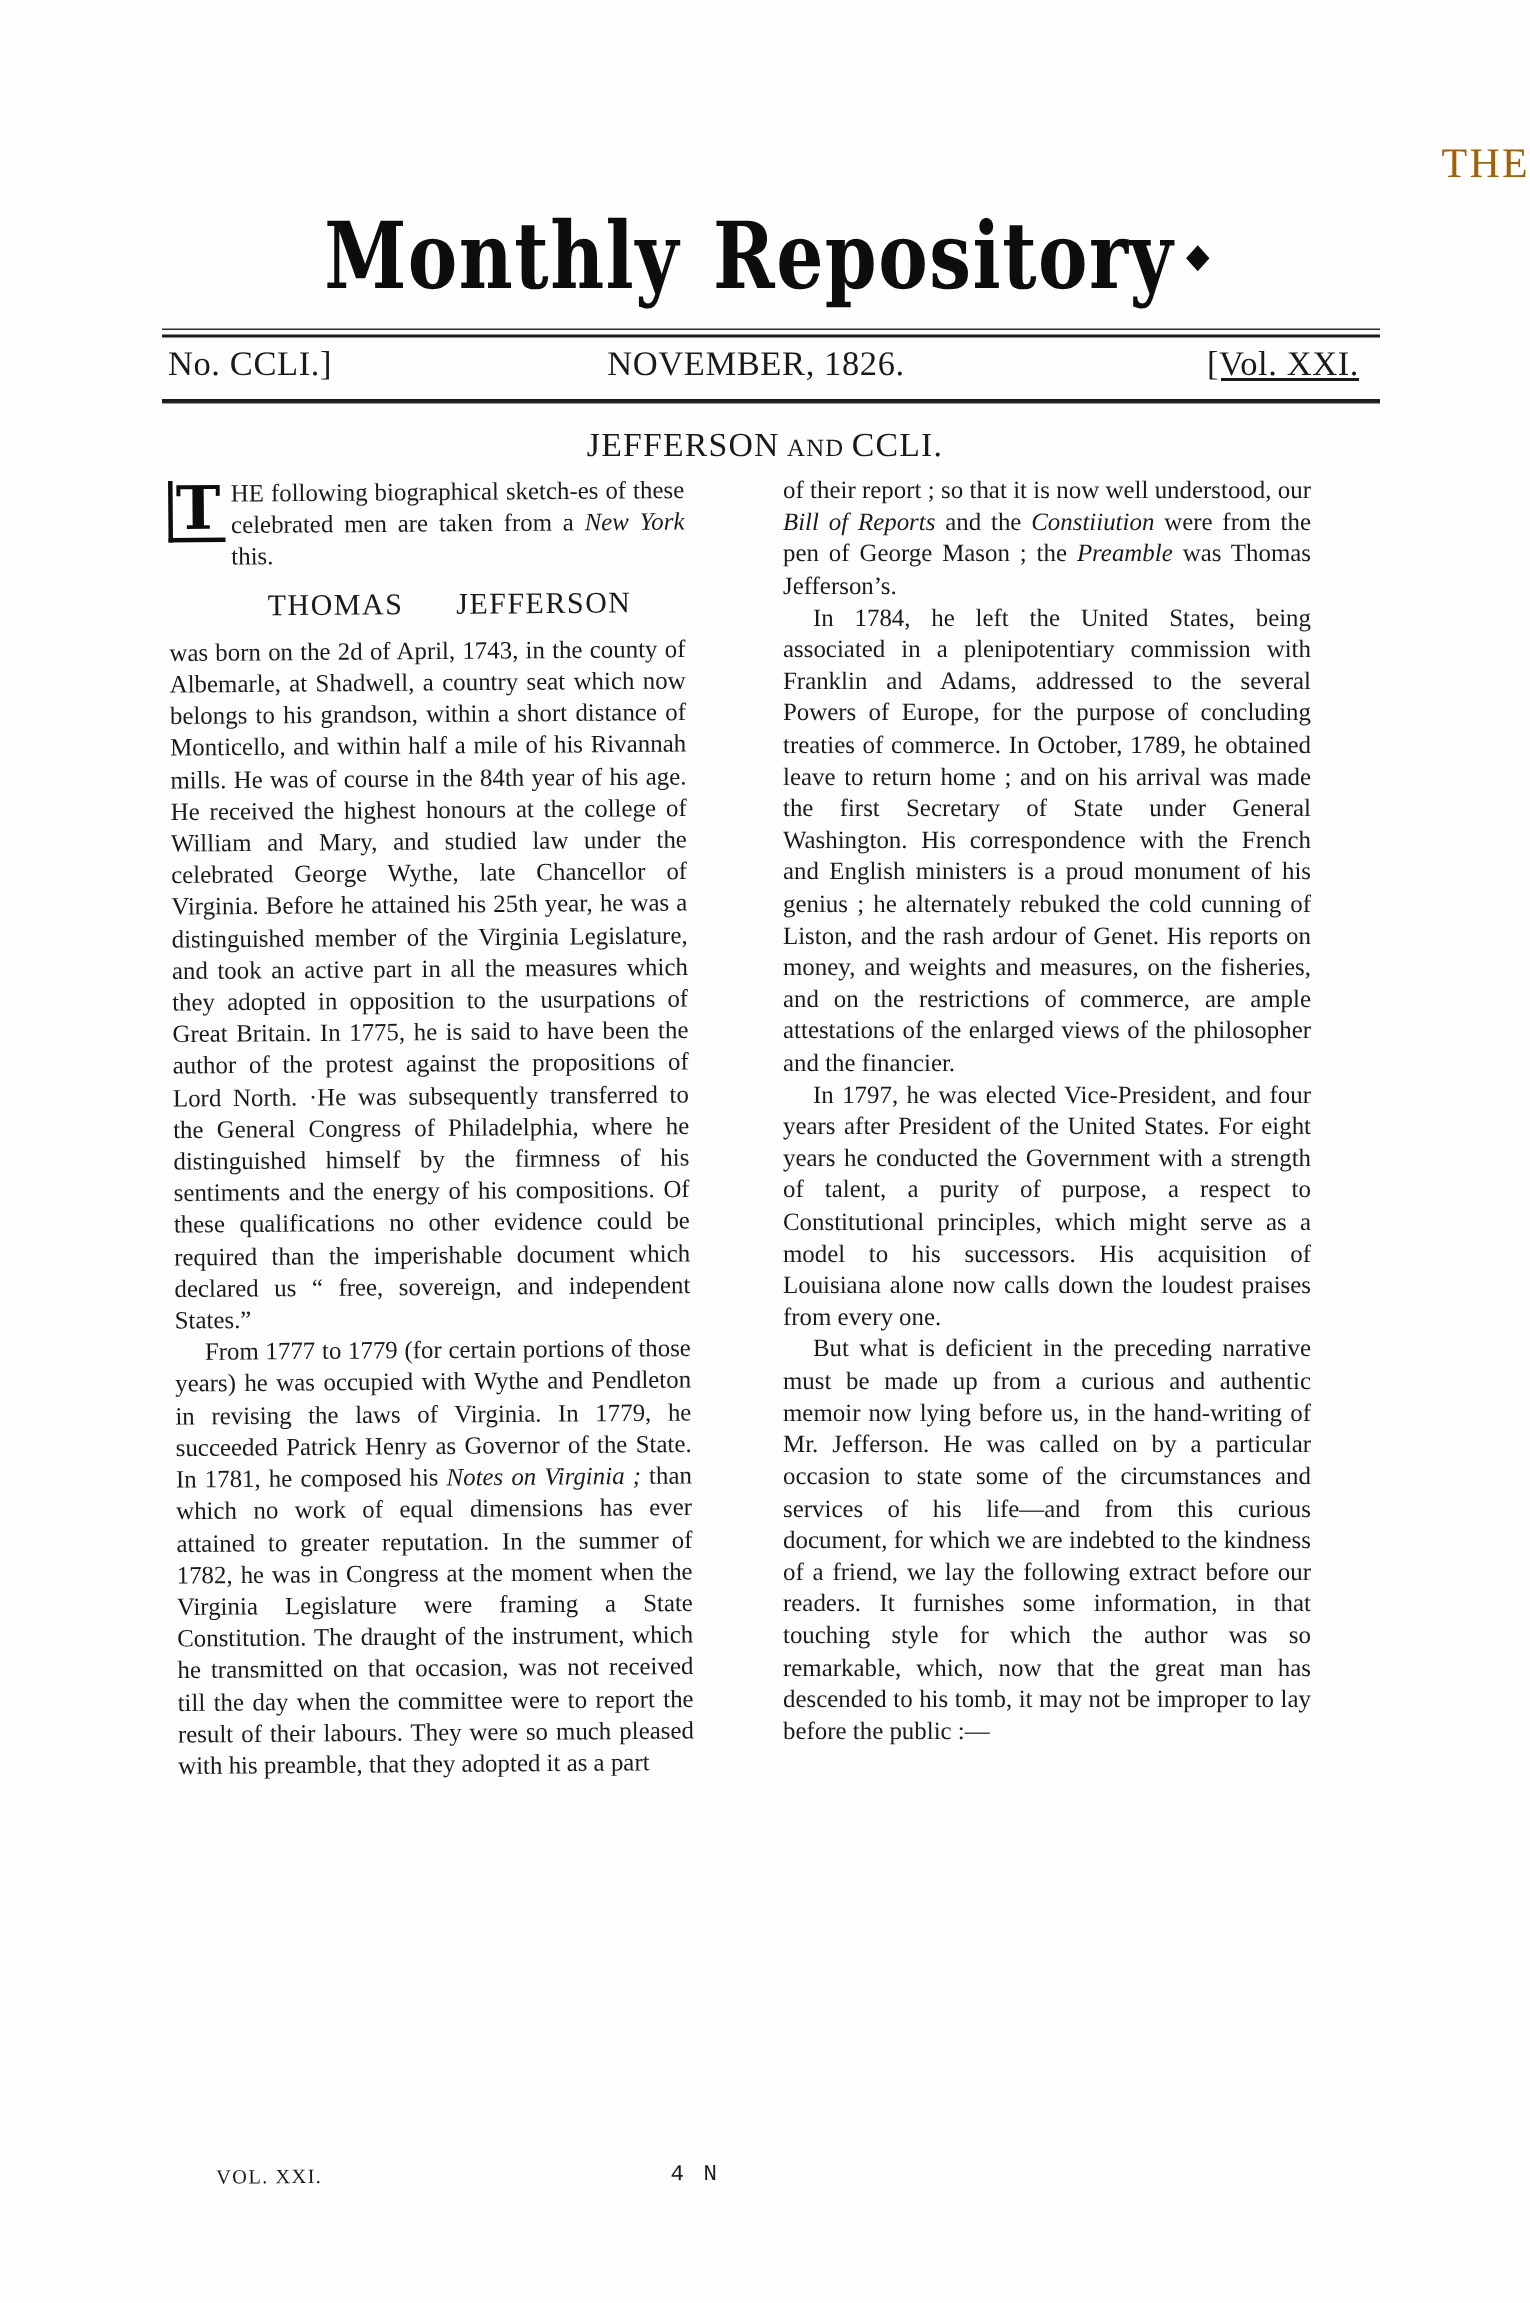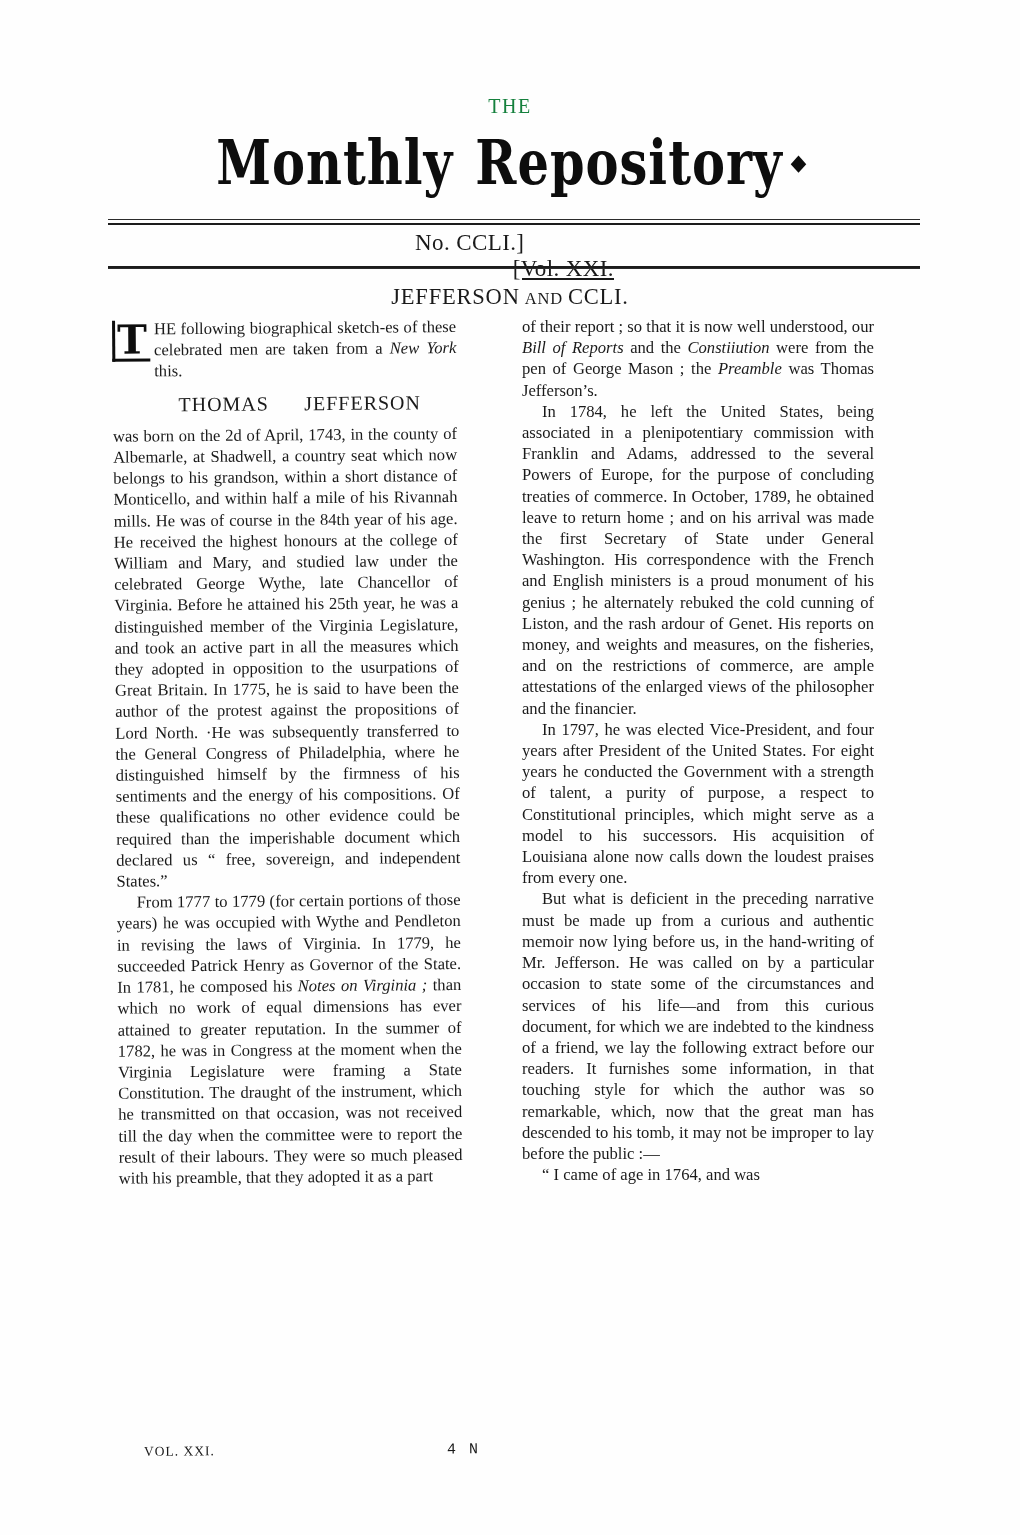--- a/index.html
+++ b/index.html
@@ -27,24 +27,25 @@
   
   .masthead {
     position: absolute;
     left: 0;
     top: 96px;
     width: 1020px;
     text-align: center;
   }
   .the-word {
     font-family: "Liberation Serif", "DejaVu Serif", serif;
-    font-size: 20px;
+    font-size: 28px;
     letter-spacing: 1.5px;
-    color: #15803d;
+    color: #a16207;
     line-height: 1;
+    text-align: right;
   }
   .title-gothic {
     margin-top: 14px;
     font-family: "DejaVu Serif", "Liberation Serif", serif;
     font-weight: 700;
     font-size: 55px;
     letter-spacing: 1px;
     color: #0d0d0d;
     line-height: 1.05;
     font-stretch: condensed;
@@ -83,24 +84,23 @@
   .rules-top { top: 219px; }
   .rules-bottom { top: 263px; }
 
   
   .issue-line {
     position: absolute;
     left: 112px;
     top: 230px;
     width: 806px;
     display: flex;
-    align-items: center;
+    align-items: flex-end;
     font-size: 23px;
     letter-spacing: 0.4px;
-    flex-direction: column;
   }
   .issue-no   { width: 200px; text-align: left; }
   .issue-date { flex: 1; text-align: center; }
   .issue-vol  { width: 210px; text-align: right; padding-right: 12px; text-decoration: underline; }
 
   
   .article-title {
     position: absolute;
     left: 0;
     top: 284px;
@@ -194,20 +194,21 @@
     </div>
   </div>
 
   <div class="rule-pair rules-top">
     <div class="rule-thin"></div>
     <div class="rule-thick"></div>
   </div>
 
   <div class="issue-line">
     <div class="issue-no">No. CCLI.]</div>
+    <div class="issue-date">NOVEMBER, 1826.</div>
     <div class="issue-vol">[Vol. XXI.</div>
   </div>
 
   <div class="rule-pair rules-bottom">
     <div class="rule-thick"></div>
     <div class="rule-thin"></div>
   </div>
 
   <div class="article-title">
     <span>JEFFERSON</span><span class="small-and">AND</span><span>CCLI.</span>
@@ -233,21 +234,20 @@
   <div class="col col-right">
 
     <p><span>of their report ; so that it is now well understood, our </span><i>Bill of Reports</i><span> and the </span><i>Constiiution</i><span> were from the pen of George Mason ; the </span><i>Preamble</i><span> was Thomas Jefferson’s.</span></p>
 
     <p class="indent">In 1784, he left the United States, being associated in a plenipotentiary commission with Franklin and Adams, addressed to the several Powers of Europe, for the purpose of concluding treaties of commerce.   In October, 1789, he obtained leave to return home ; and on his arrival was made the first Secretary of State under General Washington.   His correspondence with the French and English ministers is a proud monument of his genius ; he alternately rebuked the cold cunning of Liston, and the rash ardour of Genet.   His reports on money, and weights and measures, on the fisheries, and on the restrictions of commerce, are ample attestations of the enlarged views of the philosopher and the financier.</p>
 
     <p class="indent">In 1797, he was elected Vice-President, and four years after President of the United States.   For eight years he conducted the Government with a strength of talent, a purity of purpose,   a respect to Constitutional principles, which might serve as a model to his successors.   His acquisition of Louisiana alone now calls down the loudest praises from every one.</p>
 
     <p class="indent">But what is deficient in the preceding narrative must be made up from a curious and authentic memoir now lying before us, in the hand-writing of Mr. Jefferson.   He was called on by a particular occasion to state some of the circumstances and services of his life—and from this curious document, for which we are indebted to the kindness of a friend, we lay the following extract before our readers.   It furnishes   some information,  in  that touching style for which the author was so remarkable, which, now that the great man has descended to his tomb, it may not be improper to lay before the public :—</p>
 
-    <p class="indent">“ I came of age in 1764, and was</p>
 
   </div>
 
   <div class="footer">
     <span class="footer-vol">VOL. XXI.</span>
     <span class="footer-sig">4 N</span>
   </div>
 
 </div>
 

